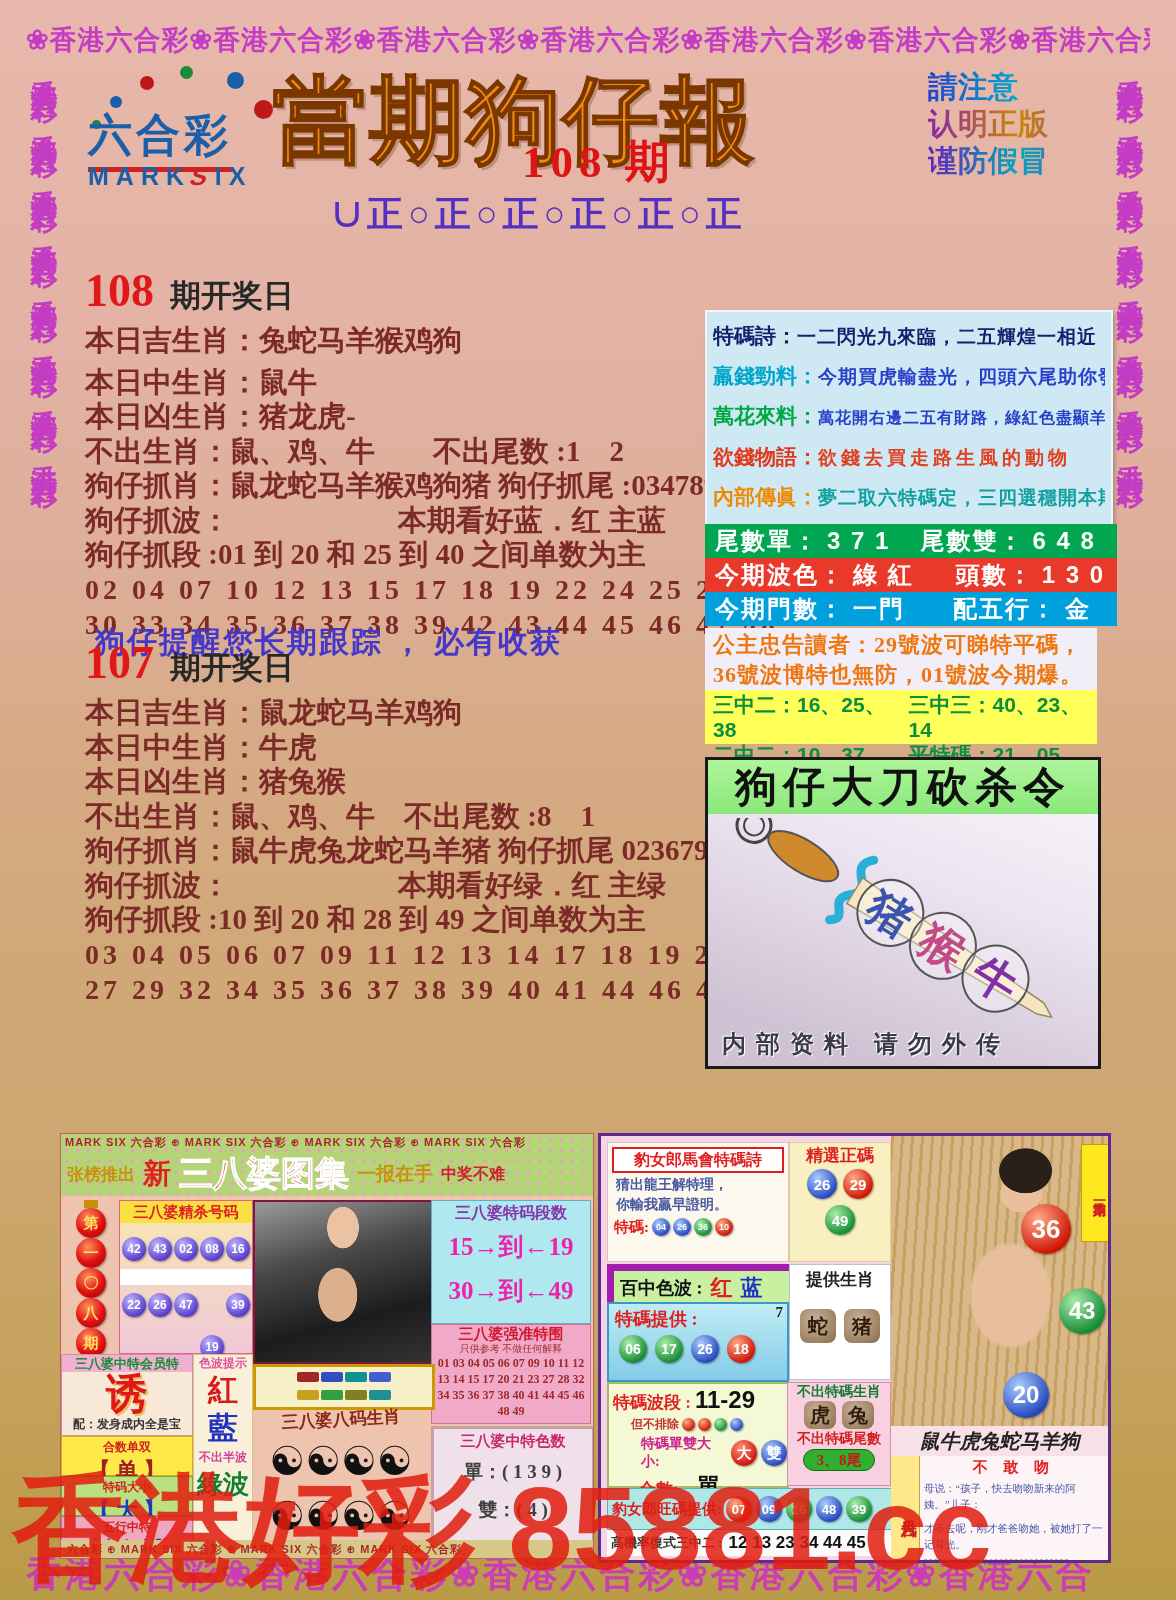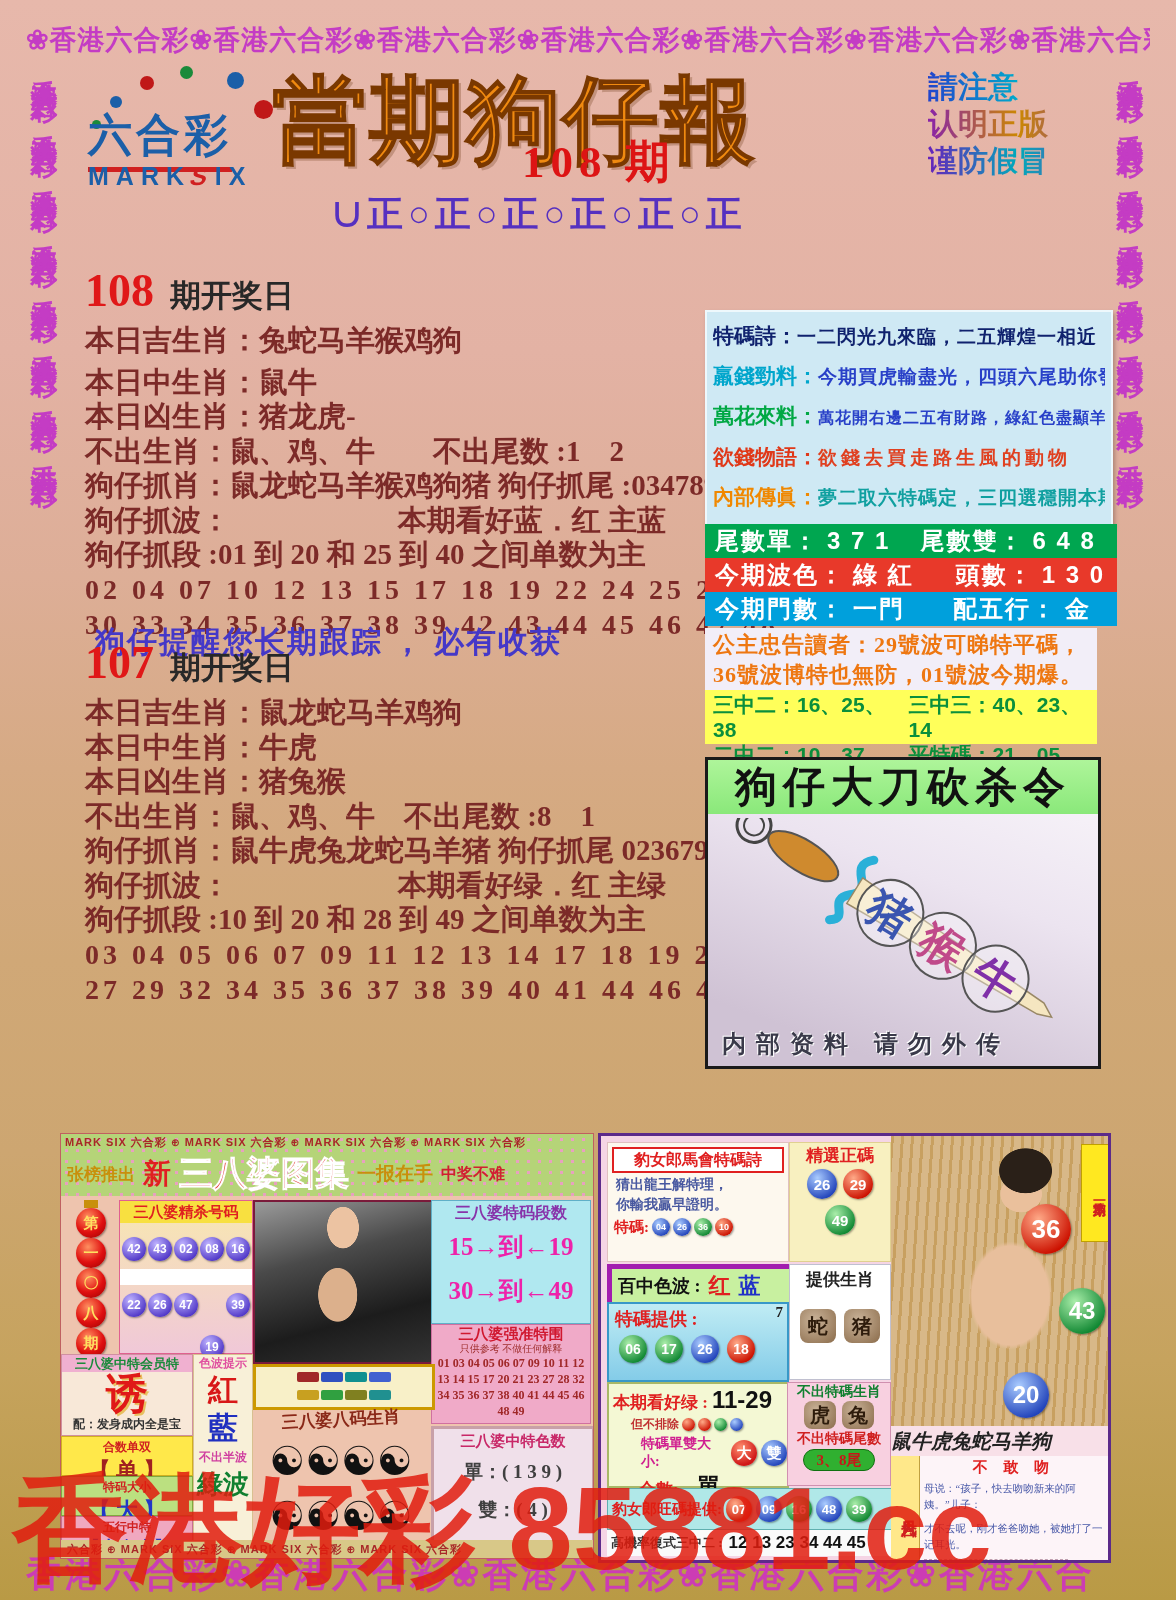--- a/index.html
+++ b/index.html
@@ -352,21 +352,21 @@
       <div style="color:#e02020;font-weight:bold;font-size:17px;line-height:26px;">精選正碼</div>
       <div style="display:flex;justify-content:center;gap:6px;">
         <span class="ball b-blue" style="width:30px;height:30px;font-size:15px;">26</span>
         <span class="ball b-red" style="width:30px;height:30px;font-size:15px;">29</span>
       </div>
       <div style="margin-top:6px;">
         <span class="ball b-green" style="width:30px;height:30px;font-size:15px;">49</span>
       </div>
     </div>
 
-    <div class="abs" style="left:6px;top:128px;width:178px;height:34px;background:#c8f0a0;display:flex;align-items:center;gap:8px;padding:0 6px;border:5px solid #a21caf;">
+    <div class="abs" style="left:6px;top:128px;width:178px;height:34px;background:#c8f0a0;display:flex;align-items:center;gap:8px;padding:0 6px;border:7px solid #a21caf;">
       <span style="color:#111;font-weight:bold;font-size:18px;">百中色波 :</span>
       <span style="color:#e02020;font-weight:bold;font-size:22px;">红</span>
       <span style="color:#2030c8;font-weight:bold;font-size:22px;">蓝</span>
     </div>
 
     <div class="abs" style="left:188px;top:128px;width:100px;height:114px;background:#fff;border:1px solid #c0c0d0;text-align:center;">
       <div style="color:#222;font-weight:bold;font-size:17px;line-height:30px;">提供生肖</div>
       <div style="display:flex;justify-content:center;gap:8px;margin-top:14px;">
         <span class="animal-chip">蛇</span>
         <span class="animal-chip">猪</span>
@@ -379,21 +379,21 @@
       <div style="display:flex;gap:8px;padding-left:10px;margin-top:4px;">
         <span class="ball b-green" style="width:28px;height:28px;font-size:14px;">06</span>
         <span class="ball b-green" style="width:28px;height:28px;font-size:14px;">17</span>
         <span class="ball b-blue" style="width:28px;height:28px;font-size:14px;">26</span>
         <span class="ball b-red" style="width:28px;height:28px;font-size:14px;">18</span>
       </div>
     </div>
 
     <div class="abs" style="left:6px;top:246px;width:178px;height:102px;background:#f4f8d4;border:2px solid #a8b868;">
       <div style="padding:2px 4px;">
-        <span style="color:#e02020;font-weight:bold;font-size:17px;">本期看好绿 :</span>
+        <span style="color:#e02020;font-weight:bold;font-size:17px;">特碼波段 :</span>
         <span style="color:#111;font-weight:bold;font-size:24px;font-family:'Liberation Sans',sans-serif;">11-29</span>
       </div>
       <div style="display:flex;align-items:center;gap:3px;padding-left:22px;">
         <span style="color:#c03030;font-weight:bold;font-size:12px;">但不排除</span>
         <span class="ball b-red" style="width:13px;height:13px;"></span>
         <span class="ball b-red" style="width:13px;height:13px;"></span>
         <span class="ball b-green" style="width:13px;height:13px;"></span>
         <span class="ball b-blue" style="width:13px;height:13px;"></span>
       </div>
       <div style="display:flex;align-items:center;gap:4px;padding:2px 0 0 4px;">
@@ -429,21 +429,21 @@
       <span style="color:#333;font-weight:bold;font-size:13px;white-space:nowrap;">高機率復式三中二 :</span>
       <span style="color:#111;font-weight:bold;font-size:17px;font-family:'Liberation Sans',sans-serif;white-space:nowrap;">12 13 23 34 44 45</span>
     </div>
 
     <div class="abs photoR" style="left:290px;top:0;width:217px;height:290px;"></div>
     <span class="ball b-red abs" style="left:420px;top:68px;width:50px;height:50px;font-size:26px;">36</span>
     <span class="ball b-green abs" style="left:458px;top:152px;width:46px;height:46px;font-size:24px;">43</span>
     <span class="ball b-blue abs" style="left:402px;top:236px;width:46px;height:46px;font-size:24px;">20</span>
     <div class="abs vtext" style="left:480px;top:8px;width:26px;height:96px;background:#ffe820;color:#d02020;font-weight:bold;font-size:13px;text-align:center;border:1px solid #c0a000;">第一零八期</div>
 
-    <div class="abs" style="left:290px;top:290px;width:217px;height:30px;background:#f8e0e8;color:#222;font-weight:bold;font-size:20px;line-height:30px;font-style:italic;white-space:nowrap;">鼠牛虎兔蛇马羊狗</div>
+    <div class="abs" style="left:290px;top:290px;width:217px;height:30px;background:#f8e0e8;color:#222;font-weight:bold;font-size:20px;text-align:center;line-height:30px;font-style:italic;white-space:nowrap;">鼠牛虎兔蛇马羊狗</div>
 
     <div class="abs" style="left:290px;top:320px;width:217px;height:104px;display:flex;">
       <div class="vtext" style="width:28px;background:#ffe88a;color:#d02020;font-weight:bold;font-size:16px;text-align:center;border-right:1px solid #c0a040;">风月六合</div>
       <div style="flex:1;background:#fdf4f8;padding:2px 4px;overflow:hidden;">
         <div style="color:#e02020;font-weight:bold;font-size:15px;text-align:center;letter-spacing:6px;">不 敢 吻</div>
         <div style="color:#4858a8;font-size:10.5px;line-height:16px;margin-top:4px;">母说：“孩子，快去吻吻新来的阿姨。”儿子：</div>
         <div style="color:#4858a8;font-size:10.5px;line-height:16px;margin-top:8px;">才不去呢，刚才爸爸吻她，被她打了一记耳光。</div>
         <div style="margin-top:6px;border-top:1px dashed #c0a0b0;width:80%;"></div>
       </div>
     </div>

